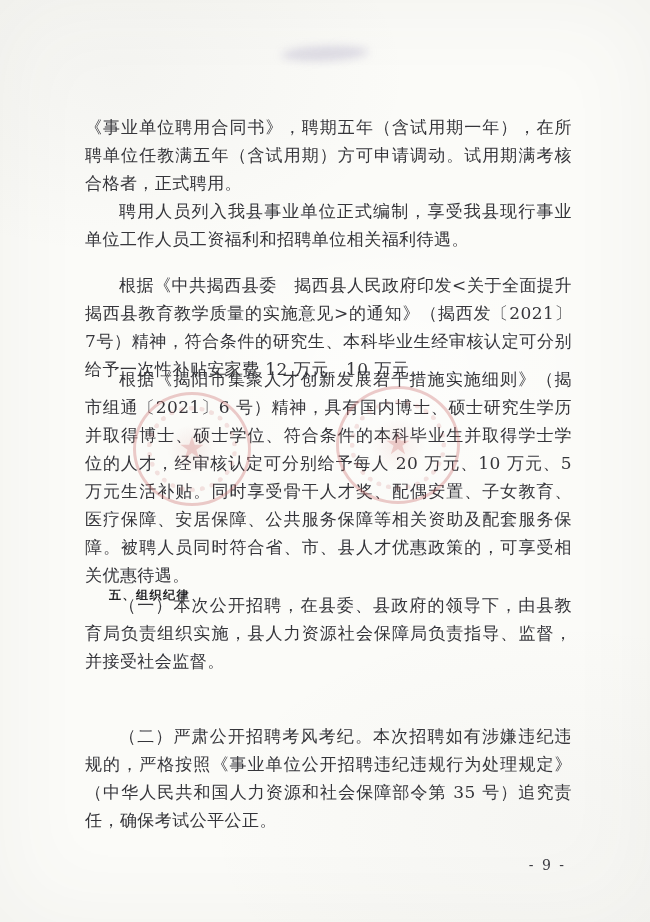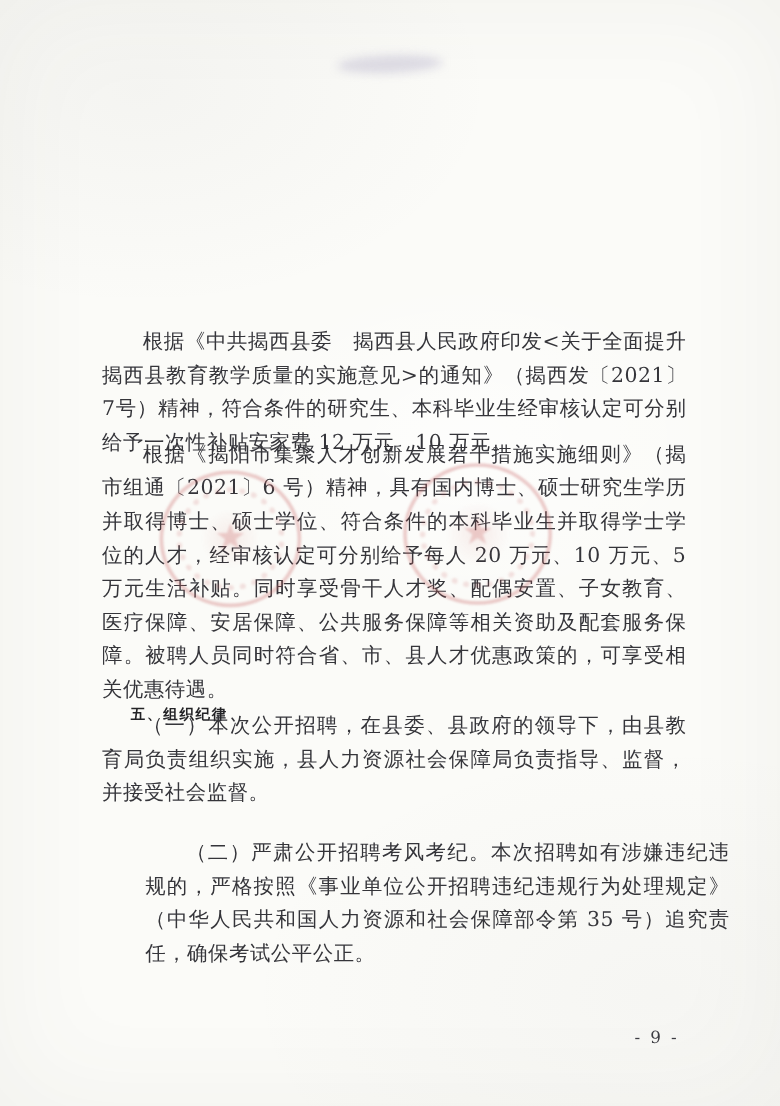--- a/index.html
+++ b/index.html
@@ -37,21 +37,21 @@
     margin:0;
     font-family:"DejaVu Sans","Liberation Sans",sans-serif;
     font-weight:bold;
     font-size:12px;
     line-height:28px;
     letter-spacing:1.5px;
     color:#232326;
     text-indent:2em;
   }
   .p5 { top:591px; }
-  .p6 { top:697px;margin-left:36px; }
+  .p6 { top:722px; }
   .page-number {
     position:absolute;
     top:857px; right:84px;
     font-size:14px;
     letter-spacing:2px;
     color:#3c3c42;
   }
   
   .seal {
     position:absolute;
@@ -93,21 +93,23 @@
     pointer-events:none;
   }
 </style>
 </head>
 <body>
 
 <div class="page">
 
   <div class="smudge"></div>
 
+  <p class="para p1">《事业单位聘用合同书》，聘期五年（含试用期一年），在所聘单位任教满五年（含试用期）方可申请调动。试用期满考核合格者，正式聘用。</p>
 
+  <p class="para p2">聘用人员列入我县事业单位正式编制，享受我县现行事业单位工作人员工资福利和招聘单位相关福利待遇。</p>
 
   <p class="para p3">根据《中共揭西县委　揭西县人民政府印发&lt;关于全面提升揭西县教育教学质量的实施意见&gt;的通知》（揭西发〔2021〕7号）精神，符合条件的研究生、本科毕业生经审核认定可分别给予一次性补贴安家费 12 万元、10 万元。</p>
 
   <p class="para p4">根据《揭阳市集聚人才创新发展若干措施实施细则》（揭市组通〔2021〕6 号）精神，具有国内博士、硕士研究生学历并取得博士、硕士学位、符合条件的本科毕业生并取得学士学位的人才，经审核认定可分别给予每人 20 万元、10 万元、5 万元生活补贴。同时享受骨干人才奖、配偶安置、子女教育、医疗保障、安居保障、公共服务保障等相关资助及配套服务保障。被聘人员同时符合省、市、县人才优惠政策的，可享受相关优惠待遇。</p>
 
   <h2 class="section-heading">五、组织纪律</h2>
 
   <p class="para p5">（一）本次公开招聘，在县委、县政府的领导下，由县教育局负责组织实施，县人力资源社会保障局负责指导、监督，并接受社会监督。</p>
 
   <p class="para p6">（二）严肃公开招聘考风考纪。本次招聘如有涉嫌违纪违规的，严格按照《事业单位公开招聘违纪违规行为处理规定》（中华人民共和国人力资源和社会保障部令第 35 号）追究责任，确保考试公平公正。</p>

